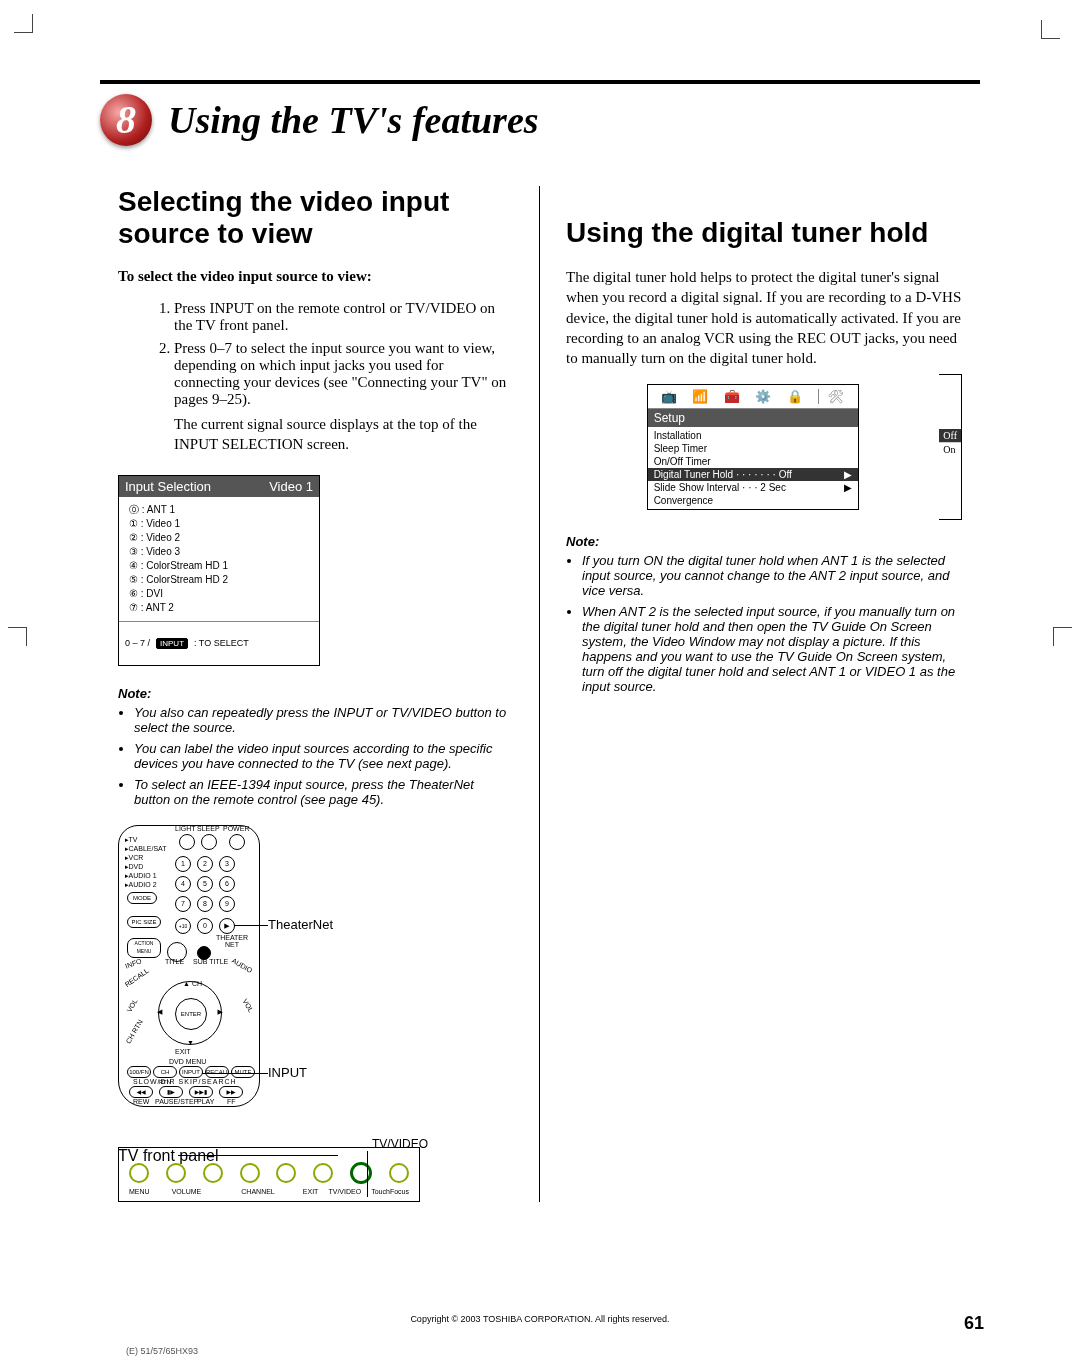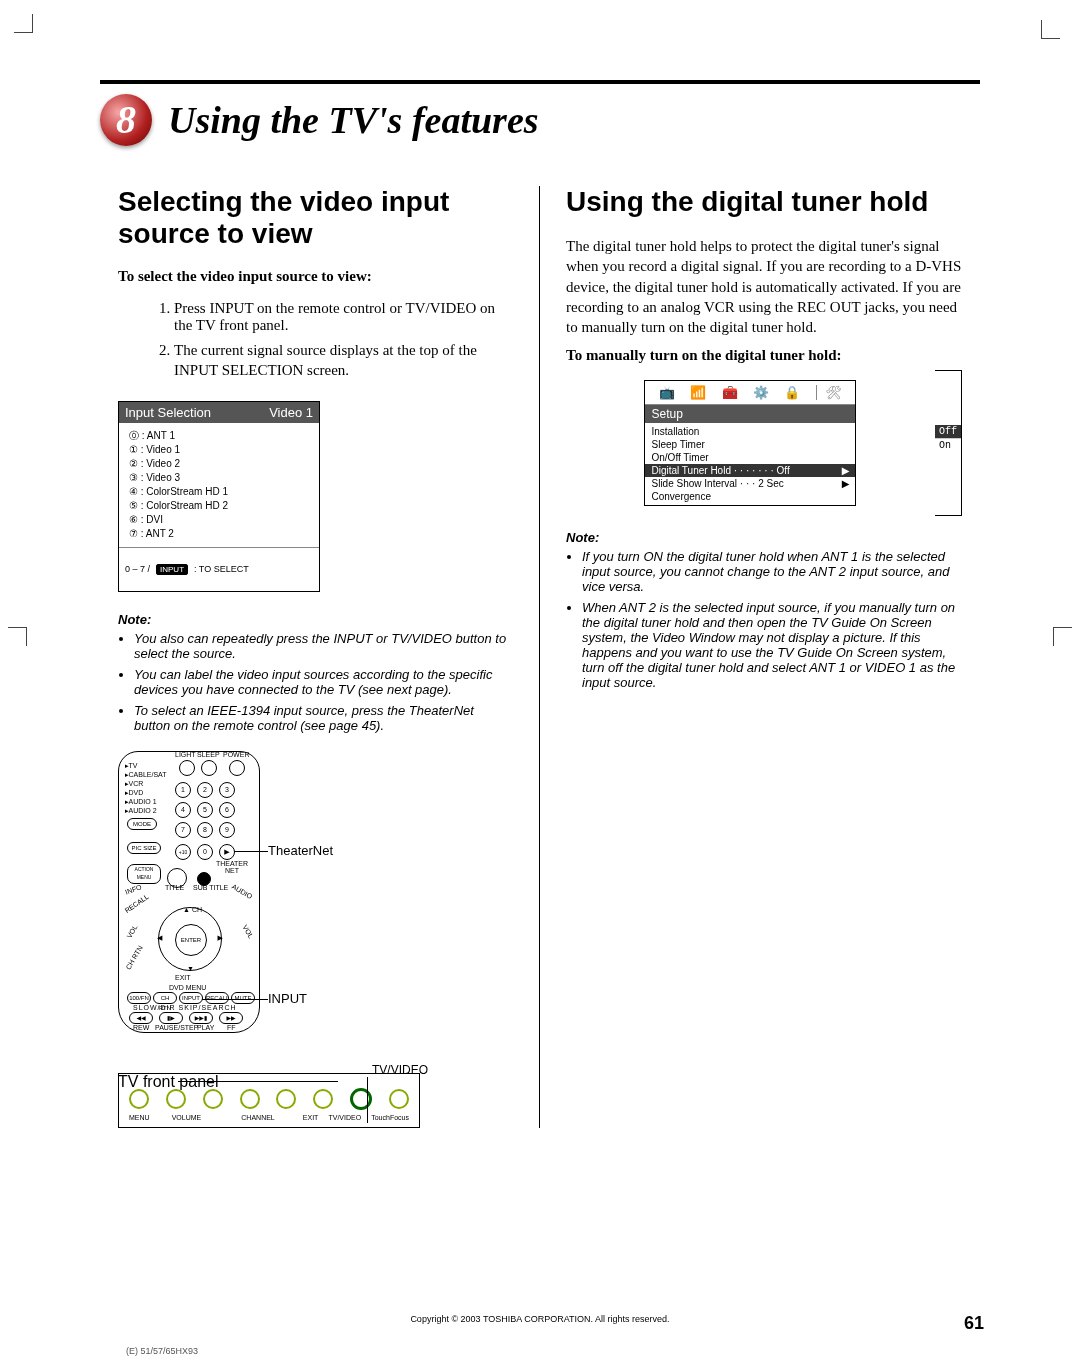--- a/index.html
+++ b/index.html
@@ -65,21 +65,21 @@
     display:flex;
     gap: 0;
     margin: 0 40px;
   }
   .col {
     flex:1 1 50%;
     padding: 0 18px;
     box-sizing: border-box;
   }
   .col-left { border-right: 1px solid #000; padding-right: 26px; }
-  .col-right { padding-left: 26px; }
+  .col-right { padding-left: 26px; margin-top: 31px; }
 
   h2.section {
     font: bold 28px Arial, sans-serif;
     margin: 0 0 18px 0;
   }
   .sub {
     font: bold 15px "Times New Roman", serif;
     margin: 10px 0 6px 0;
   }
   .steps {
@@ -142,21 +142,21 @@
     background:#555;color:#fff;padding:2px 6px;font-size:12px;
   }
   .osd-list { padding:2px 0; }
   .osd-row { display:flex;justify-content:space-between;padding:1px 6px; }
   .osd-row.hi { background:#333;color:#fff; }
   .osd-wrap { display:flex; }
   .osd-sidevals {
     display:flex; flex-direction:column; justify-content:flex-start;
     font-size:10px; border:1px solid #000; border-left:none;
   }
-  .osd-sidevals div { padding:1px 4px; border-top:1px solid #ccc;font-family:Liberation Mono, monospace; }
+  .osd-sidevals div { padding:1px 4px; border-top:1px solid #ccc; }
   .osd-sidevals div:first-child { border-top:none; background:#333;color:#fff; margin-top:54px;}
 
   
   .remote-fig {
     margin: 18px 0;
     width: 260px;
   }
   .remote-shell {
     width:140px; height:280px;
     border:1px solid #000; border-radius:20px 20px 26px 26px;
@@ -225,20 +225,21 @@
   </div>
 
   <div class="columns">
 
     <div class="col col-left">
       <h2 class="section">Selecting the video input source to view</h2>
       <div class="sub">To select the video input source to view:</div>
       <ol class="steps">
         <li>Press INPUT on the remote control or TV/VIDEO on the TV front panel.</li>
         <li>
+          <span>Press 0–7 to select the input source you want to view, depending on which input jacks you used for connecting your devices (see "Connecting your TV" on pages 9–25).</span>
           <div class="para" style="margin-left:0;margin-top:6px">The current signal source displays at the top of the INPUT SELECTION screen.</div>
         </li>
       </ol>
 
       <div class="osd-input">
         <div class="osd-head">
           <span>Input Selection</span>
           <span>Video 1</span>
         </div>
         <div class="osd-body">
@@ -377,21 +378,20 @@
         </div>
       </div>
 
     </div>
 
     <div class="col col-right">
       <h2 class="section">Using the digital tuner hold</h2>
 
       <p class="para">The digital tuner hold helps to protect the digital tuner's signal when you record a digital signal. If you are recording to a D-VHS device, the digital tuner hold is automatically activated. If you are recording to an analog VCR using the REC OUT jacks, you need to manually turn on the digital tuner hold.</p>
 
-      <div class="sub">To manually turn on the digital tuner hold:</div>
 
       <div class="osd-wrap" style="justify-content:center">
         <div class="osd-setup">
           <div class="osd-tabs">
             <span>📺</span>
             <span>📶</span>
             <span>🧰</span>
             <span>⚙️</span>
             <span>🔒</span>
             <span style="border-left:1px solid #888;padding-left:8px">🛠</span>

